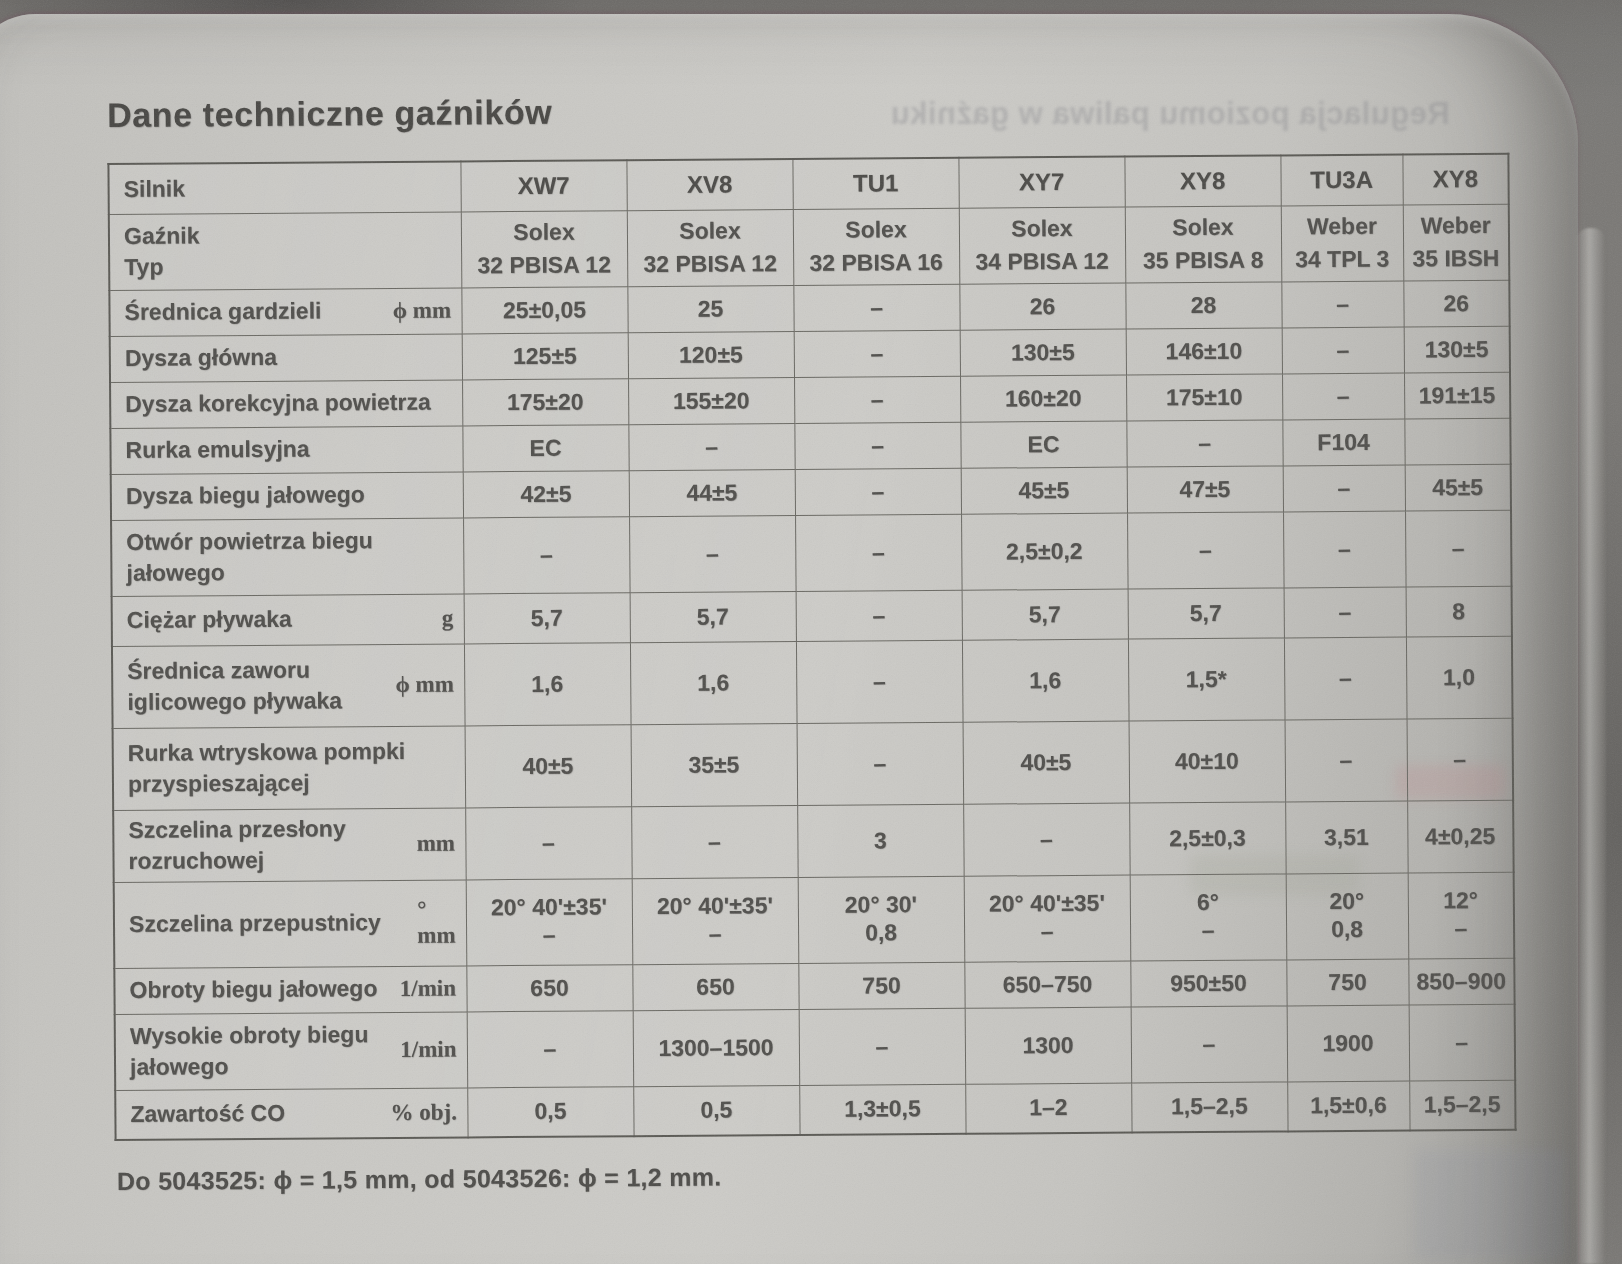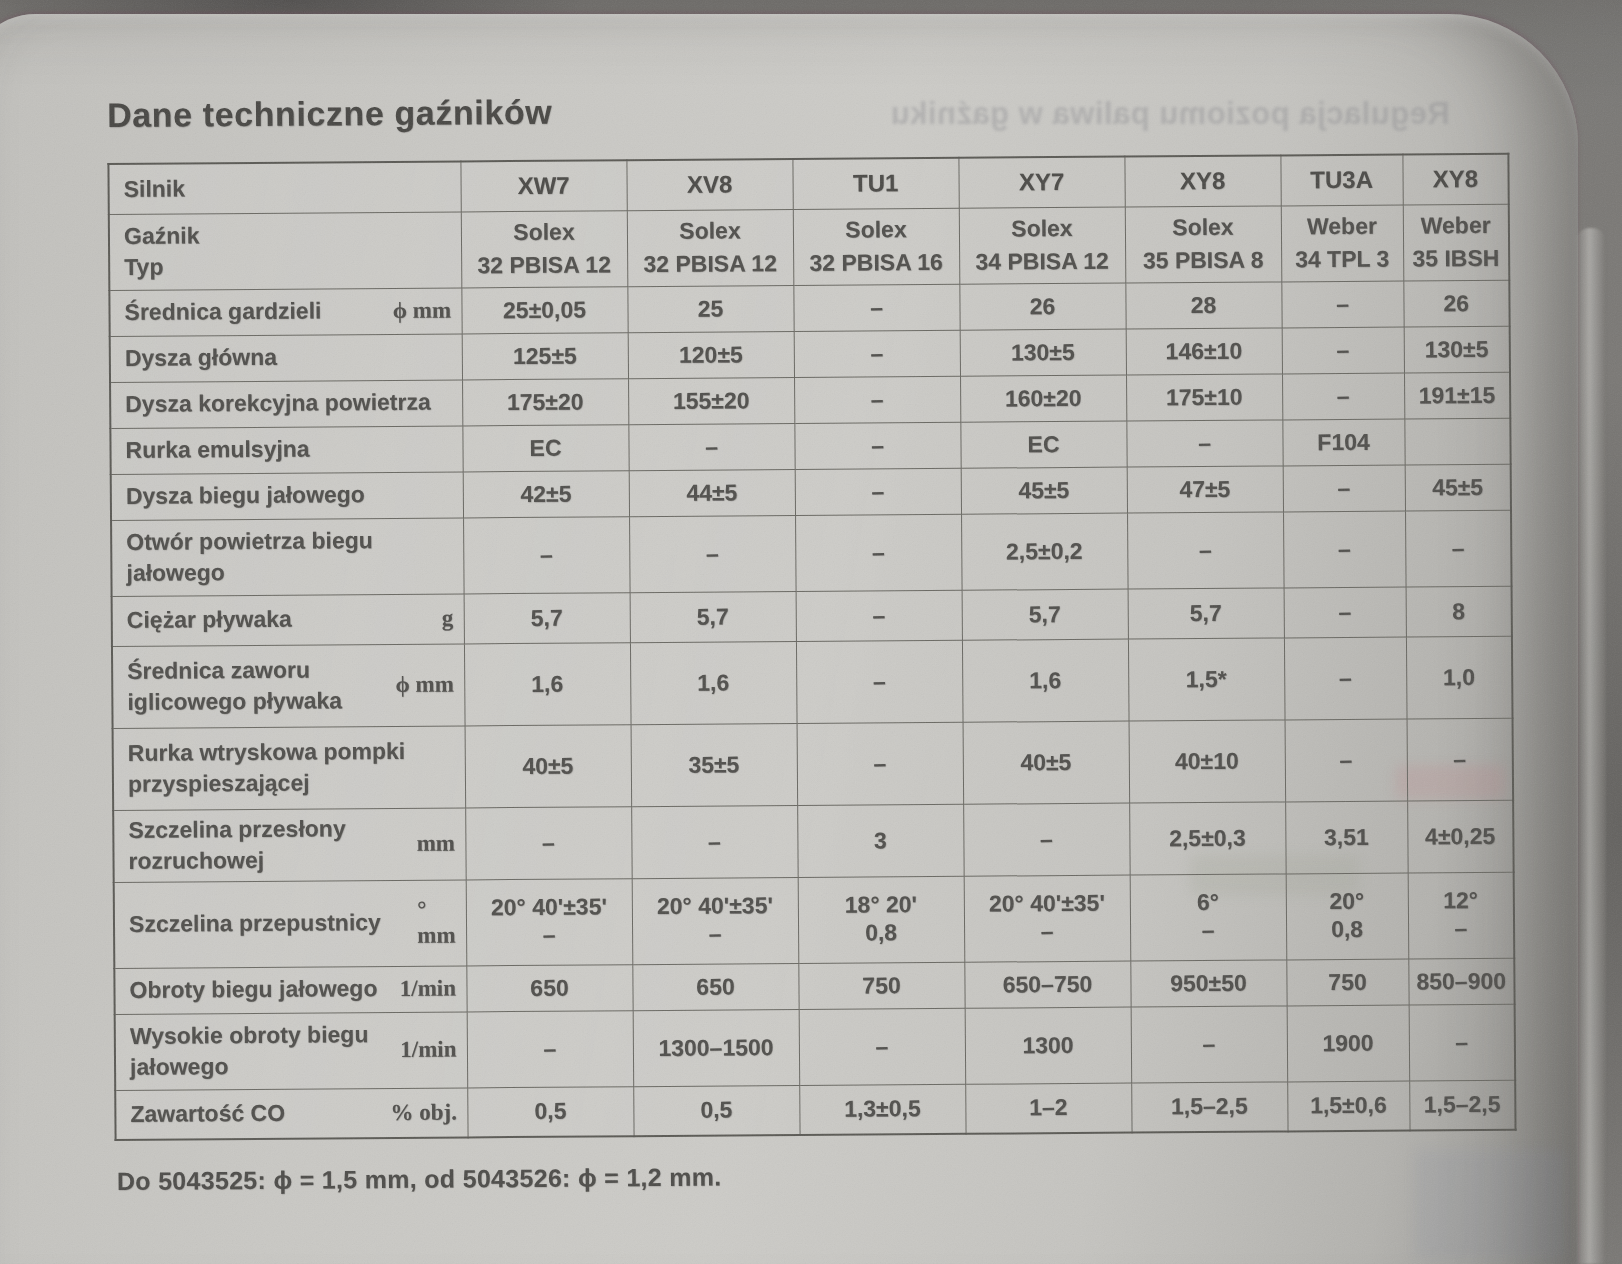--- a/index.html
+++ b/index.html
@@ -328,21 +328,21 @@
             </div>
           </td>
           <td>
             <div class="two-line">
               <div>20° 40'±35'</div>
               <div>–</div>
             </div>
           </td>
           <td>
             <div class="two-line">
-              <div>18° 20'</div>
+              <div>20° 30'</div>
               <div>0,8</div>
             </div>
           </td>
           <td>
             <div class="two-line">
               <div>20° 40'±35'</div>
               <div>–</div>
             </div>
           </td>
           <td>

